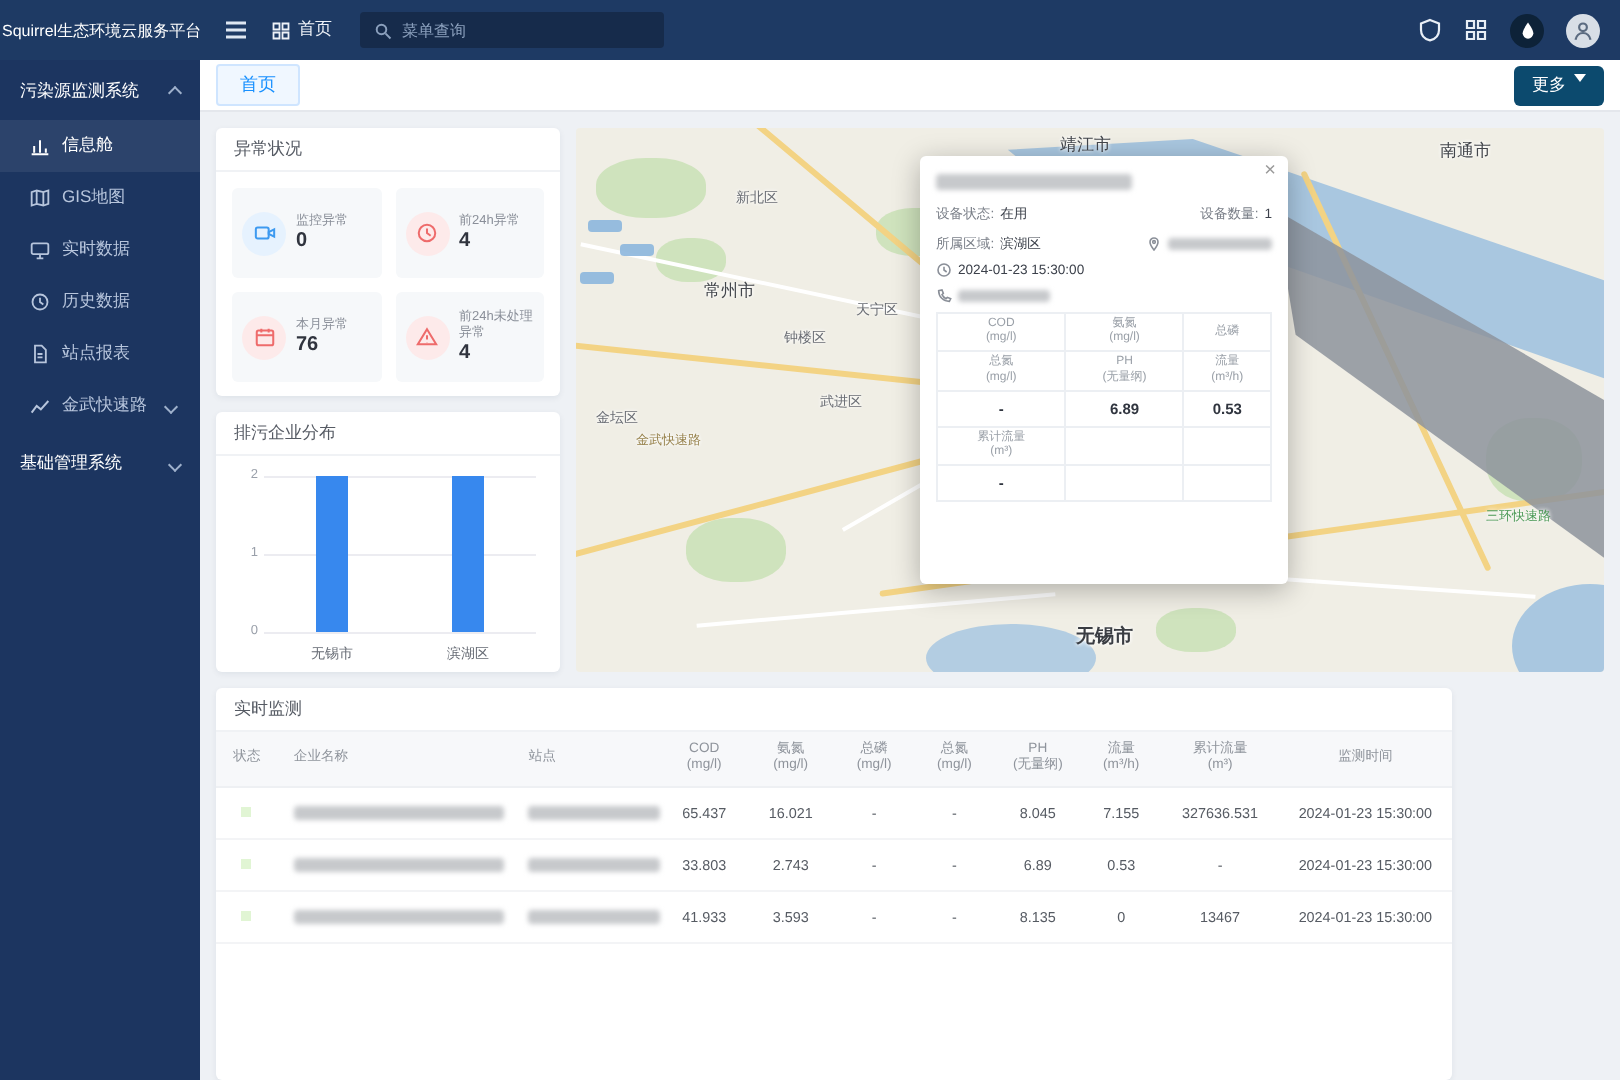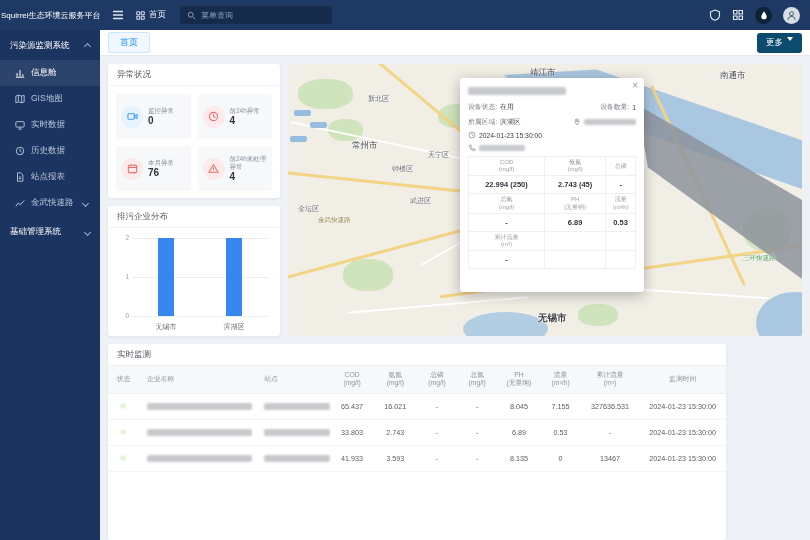--- a/index.html
+++ b/index.html
@@ -377,25 +377,20 @@
             </td>
         <td class="pp-th">
               <span class="u-line">氨氮</span>
               <span class="u-line">(mg/l)</span>
             </td>
         <td class="pp-th">
               <span class="u-line">总磷</span>
             </td>
       </tr>
       <tr>
-        <td class="pp-vl">22.994 (250)</td>
-        <td class="pp-vl">2.743 (45)</td>
-        <td class="pp-vl">-</td>
-      </tr>
-      <tr>
         <td class="pp-th">
               <span class="u-line">总氮</span>
               <span class="u-line">(mg/l)</span>
             </td>
         <td class="pp-th">
               <span class="u-line">PH</span>
               <span class="u-line">(无量纲)</span>
             </td>
         <td class="pp-th">
               <span class="u-line">流量</span>

